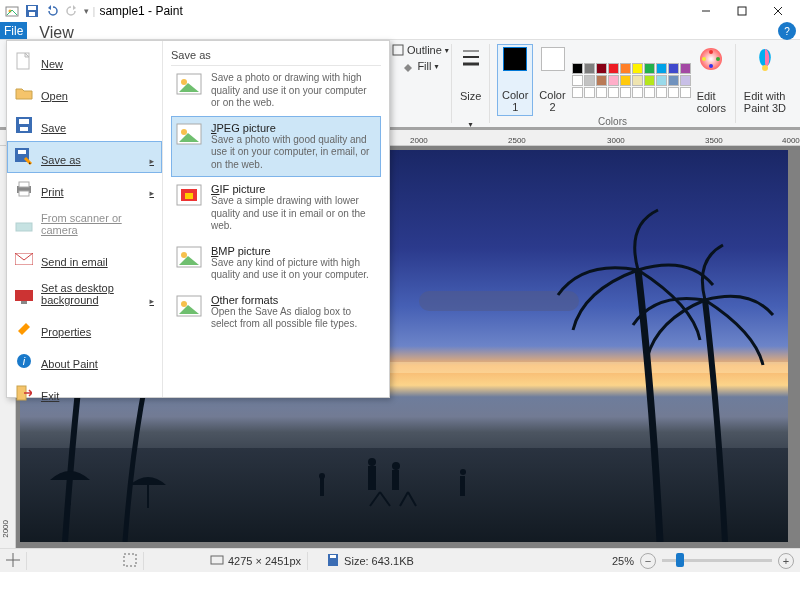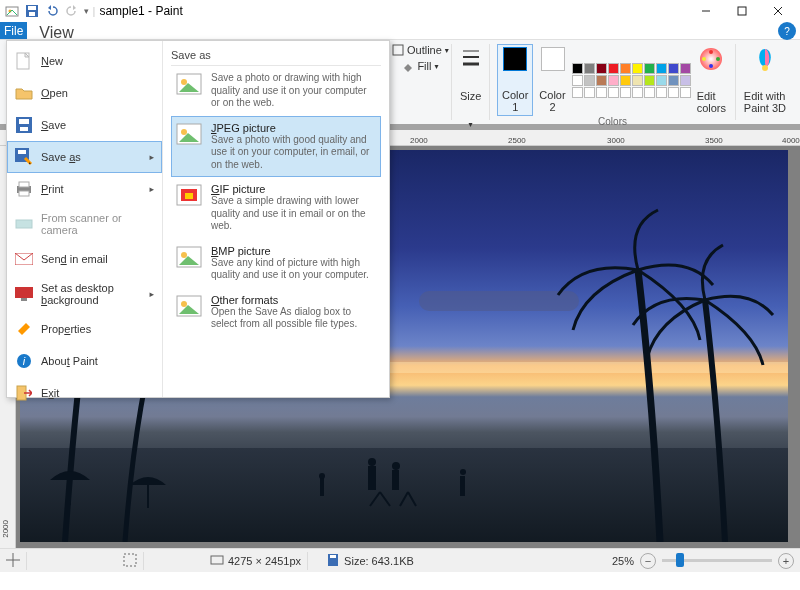--- a/index.html
+++ b/index.html
@@ -7,21 +7,21 @@
 .titlebar { height: 22px; background: #fff; display: flex; align-items: center; padding: 0 4px; }
 .qat { display:flex; gap:4px; align-items:center; }
 .qat-icon { width:16px; height:16px; display:flex; align-items:center; justify-content:center; }
 .titlebar-title { font-size: 12px; }
 .titlebar-right { margin-left:auto; display:flex; }
 .win-btn { width:36px; height:22px; display:flex; align-items:center; justify-content:center; }
 .tabbar { height: 18px; background:#fff; display:flex; border-bottom:1px solid #e0e0e0; }
 .file-tab { background:#1979ca; color:#fff; padding:2px 4px; font-size:12px; }
 .view-tab { padding:2px 12px; font-size:16px; color:#444; }
 .help-btn { margin-left:auto; width:18px; height:18px; border-radius:50%; background:#1979ca; color:#fff; display:flex; align-items:center; justify-content:center; font-size:10px; margin-right:4px;}
-.ribbon { height: 90px; background:#f5f6f7; border-bottom:6px solid #a3a3a3; display:flex; padding:4px 6px; position:relative; }
+.ribbon { height: 90px; background:#f5f6f7; border-bottom:3px solid #a3a3a3; display:flex; padding:4px 6px; position:relative; }
 .ribbon-spacer { width:380px; }
 .rib-group { display:flex; flex-direction:column; align-items:center; border-right:1px solid #e0e0e0; padding:0 6px; }
 .rib-row { display:flex; gap:4px; align-items:center; }
 .rib-label { font-size:10px; color:#666; margin-top:auto; }
 .rib-btn { display:flex; flex-direction:column; align-items:center; gap:18px; padding:2px 2px; font-size:10px; color:#333; }
 .rib-sm { display:flex; align-items:center; gap:3px; font-size:10.5px; color:#333; }
 .color-swatch { width:11px; height:11px; border:1px solid #bbb; }
 .color-sel { width:24px; height:24px; border:1px solid #0078d7; }
 .color-sel2 { width:24px; height:24px; border:1px solid #bbb; }
 .ruler { height:16px; background:#f0f0f0; border-bottom:1px solid #ccc; display:flex; align-items:flex-end; font-size:8px; color:#555; padding-left:6px; }
@@ -32,21 +32,21 @@
 .statusbar { height:24px; background:#f0f0f0; border-top:1px solid #dcdcdc; display:flex; align-items:center; padding:0 6px; font-size:11px; color:#333; }
 .stat-sep { width:1px; height:18px; background:#dcdcdc; margin:0 6px; }
 .stat-item { display:flex; align-items:center; gap:4px; }
 .stat-right { margin-left:auto; display:flex; align-items:center; gap:6px; }
 .zoom-track { width:110px; height:3px; background:#ccc; position:relative; }
 .zoom-thumb { width:8px; height:14px; background:#1979ca; position:absolute; top:-6px; left:14px; border-radius:2px;}
 .zoom-btn { width:16px; height:16px; border:1px solid #aaa; border-radius:50%; display:flex; align-items:center; justify-content:center; font-size:11px; color:#555; }
 
 .file-menu { position:absolute; top:40px; left:6px; width:384px; height:358px; background:#fff; border:1px solid #d0d0d0; box-shadow:2px 2px 6px rgba(0,0,0,0.25); display:flex; }
 .fm-left { width:156px; border-right:1px solid #e6e6e6; padding:4px 0; }
-.fm-item { display:flex; align-items:center; gap:8px; padding:7px 8px; font-size:11px; color:#333; }
+.fm-item { display:flex; align-items:flex-end; gap:8px; padding:7px 8px; font-size:11px; color:#333;text-decoration:underline; }
 .fm-item.sel { background:#cde6f7; border:1px solid #7eb4ea; padding:6px 7px; }
 .fm-item .arrow { margin-left:auto; color:#555; font-size:9px; }
 .fm-icon { width:18px; height:18px; display:flex; align-items:center; justify-content:center; }
 .fm-right { flex:1; padding:6px 8px; }
 .fm-head { font-size:11px; color:#444; border-bottom:1px solid #e6e6e6; padding:2px 0 4px; }
 .fm-opt { display:flex; gap:8px; padding:6px 4px; }
 .fm-opt.sel { background:#cde6f7; border:1px solid #7eb4ea; padding:5px 3px; }
 .fm-opt-icon { width:28px; height:28px; flex-shrink:0; }
 .fm-opt-t { font-size:11px; color:#222; }
 .fm-opt-d { font-size:10px; color:#666; line-height:1.25; }

